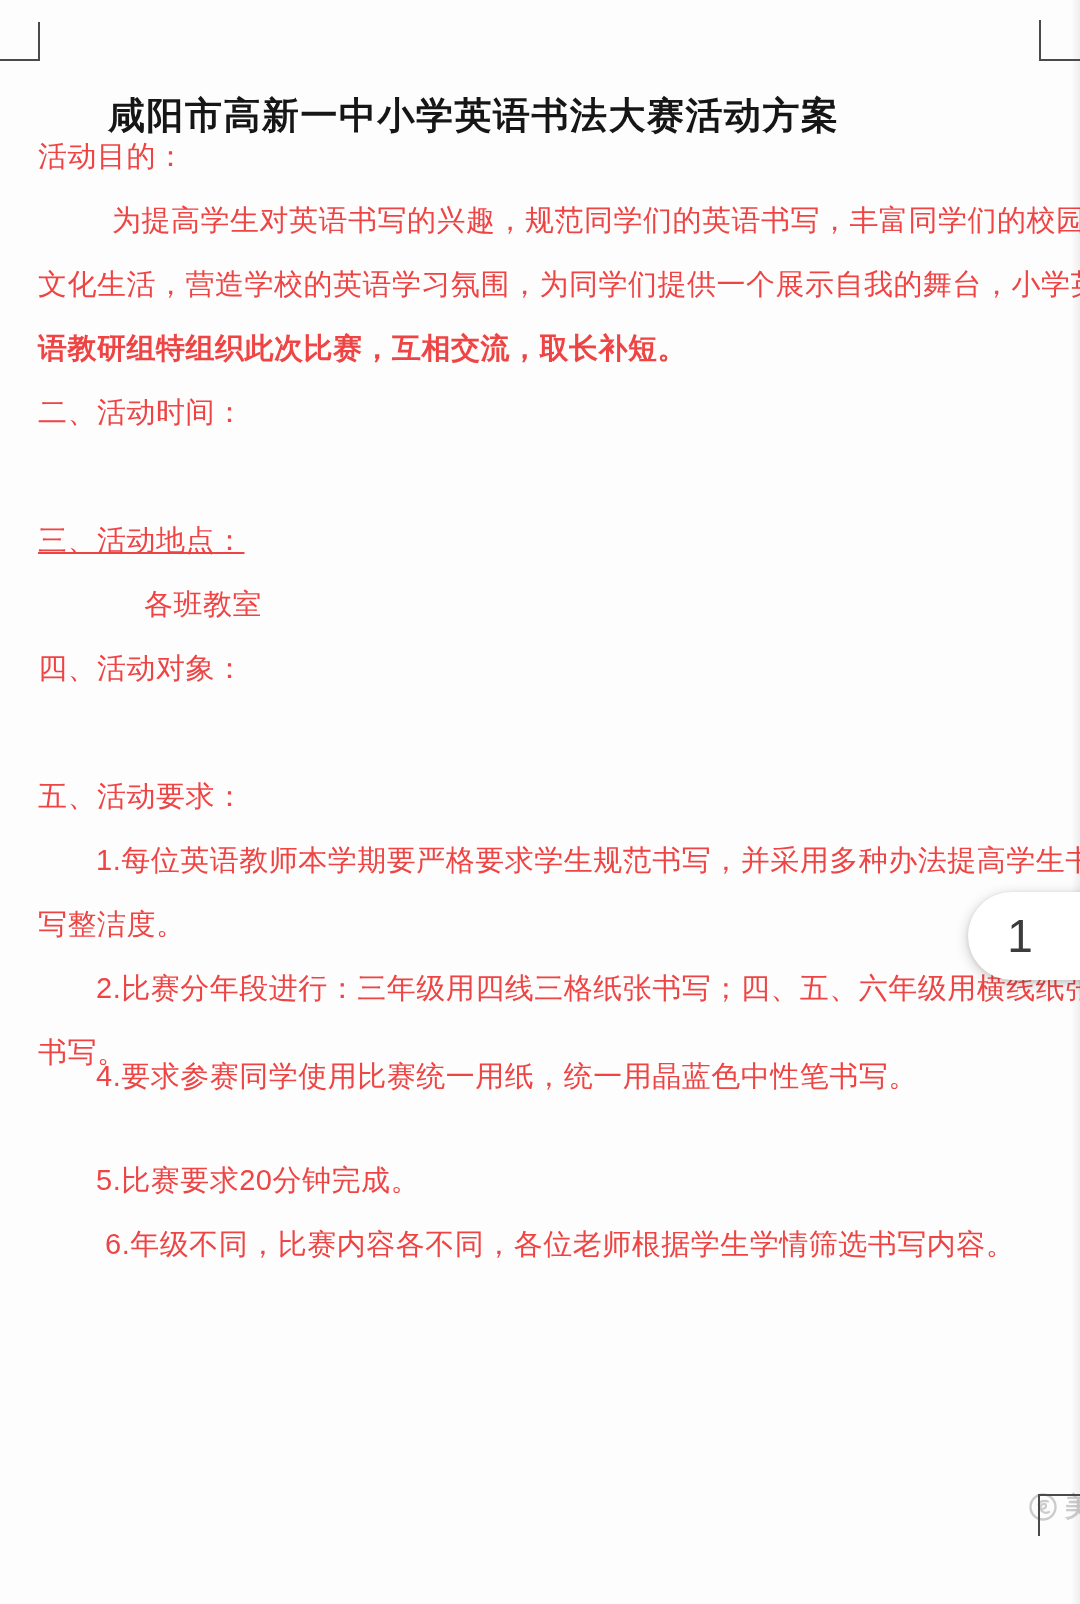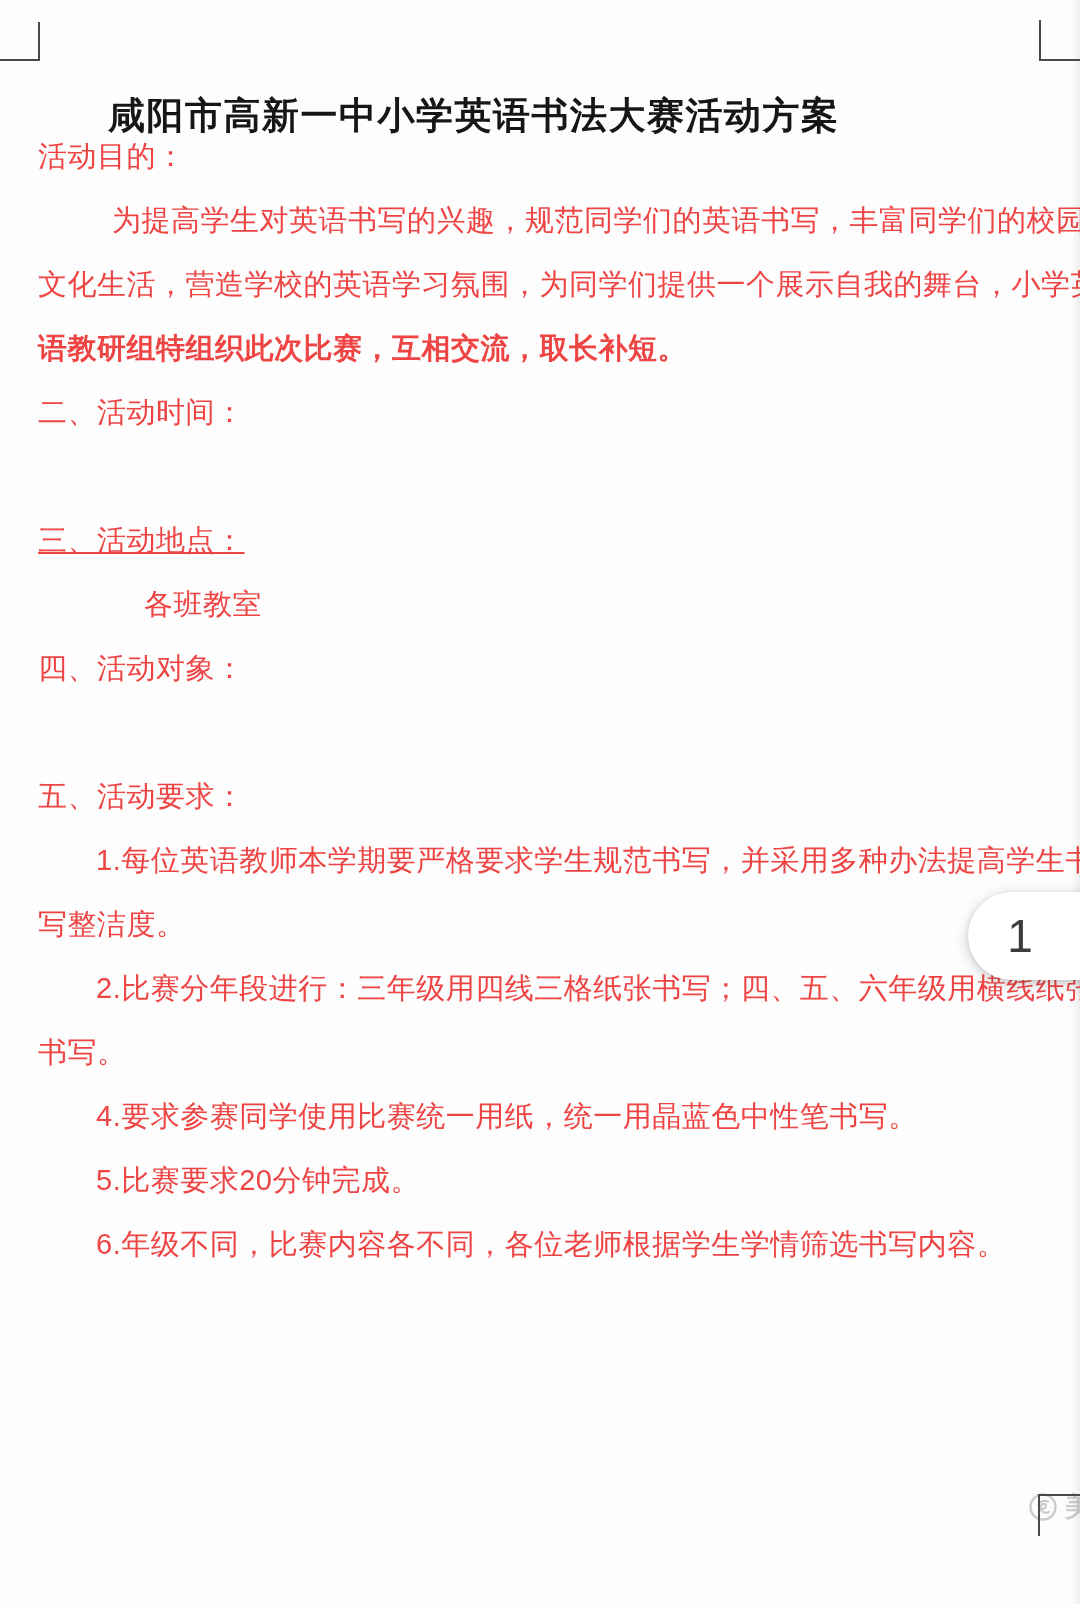--- a/index.html
+++ b/index.html
@@ -104,23 +104,23 @@
     <div class="line" style="left: 38px; top: 332px; font-weight: bold;">语教研组特组织此次比赛，互相交流，取长补短。</div>
     <div class="line" style="left: 38px; top: 396px; text-align: center;">二、活动时间：</div>
     <div class="line" style="left: 38px; top: 524px; text-decoration: underline;">三、活动地点：</div>
     <div class="line" style="left: 96px; top: 588px; margin-left: 48px;">各班教室</div>
     <div class="line" style="left: 38px; top: 652px;">四、活动对象：</div>
     <div class="line" style="left: 38px; top: 780px;">五、活动要求：</div>
     <div class="line" style="left: 96px; top: 844px;">1.每位英语教师本学期要严格要求学生规范书写，并采用多种办法提高学生书</div>
     <div class="line" style="left: 38px; top: 908px;">写整洁度。</div>
     <div class="line" style="left: 96px; top: 972px;">2.比赛分年段进行：三年级用四线三格纸张书写；四、五、六年级用横线纸张</div>
     <div class="line" style="left: 38px; top: 1036px;">书写。</div>
-    <div class="line" style="left: 96px; top: 1100px;">4.要求参赛同学使用比赛统一用纸，统一用晶蓝色中性笔书写。</div>
+    <div class="line" style="left: 96px; top: 1060px;">4.要求参赛同学使用比赛统一用纸，统一用晶蓝色中性笔书写。</div>
     <div class="line" style="left: 96px; top: 1164px;">5.比赛要求20分钟完成。</div>
-    <div class="line" style="left: 96px; top: 1228px;">6.年级不同，比赛内容各不同，各位老师根据学生学情筛选书写内容。</div>
+    <div class="line" style="left: 105px; top: 1228px;">6.年级不同，比赛内容各不同，各位老师根据学生学情筛选书写内容。</div>
   </div>
 
 <div class="corner corner-tl"></div>
 <div class="corner corner-tr"></div>
 <div class="corner corner-br"></div>
 
 <div class="edge-shade"></div>
 
 <div class="page-pill">
   <div class="num">1</div>

